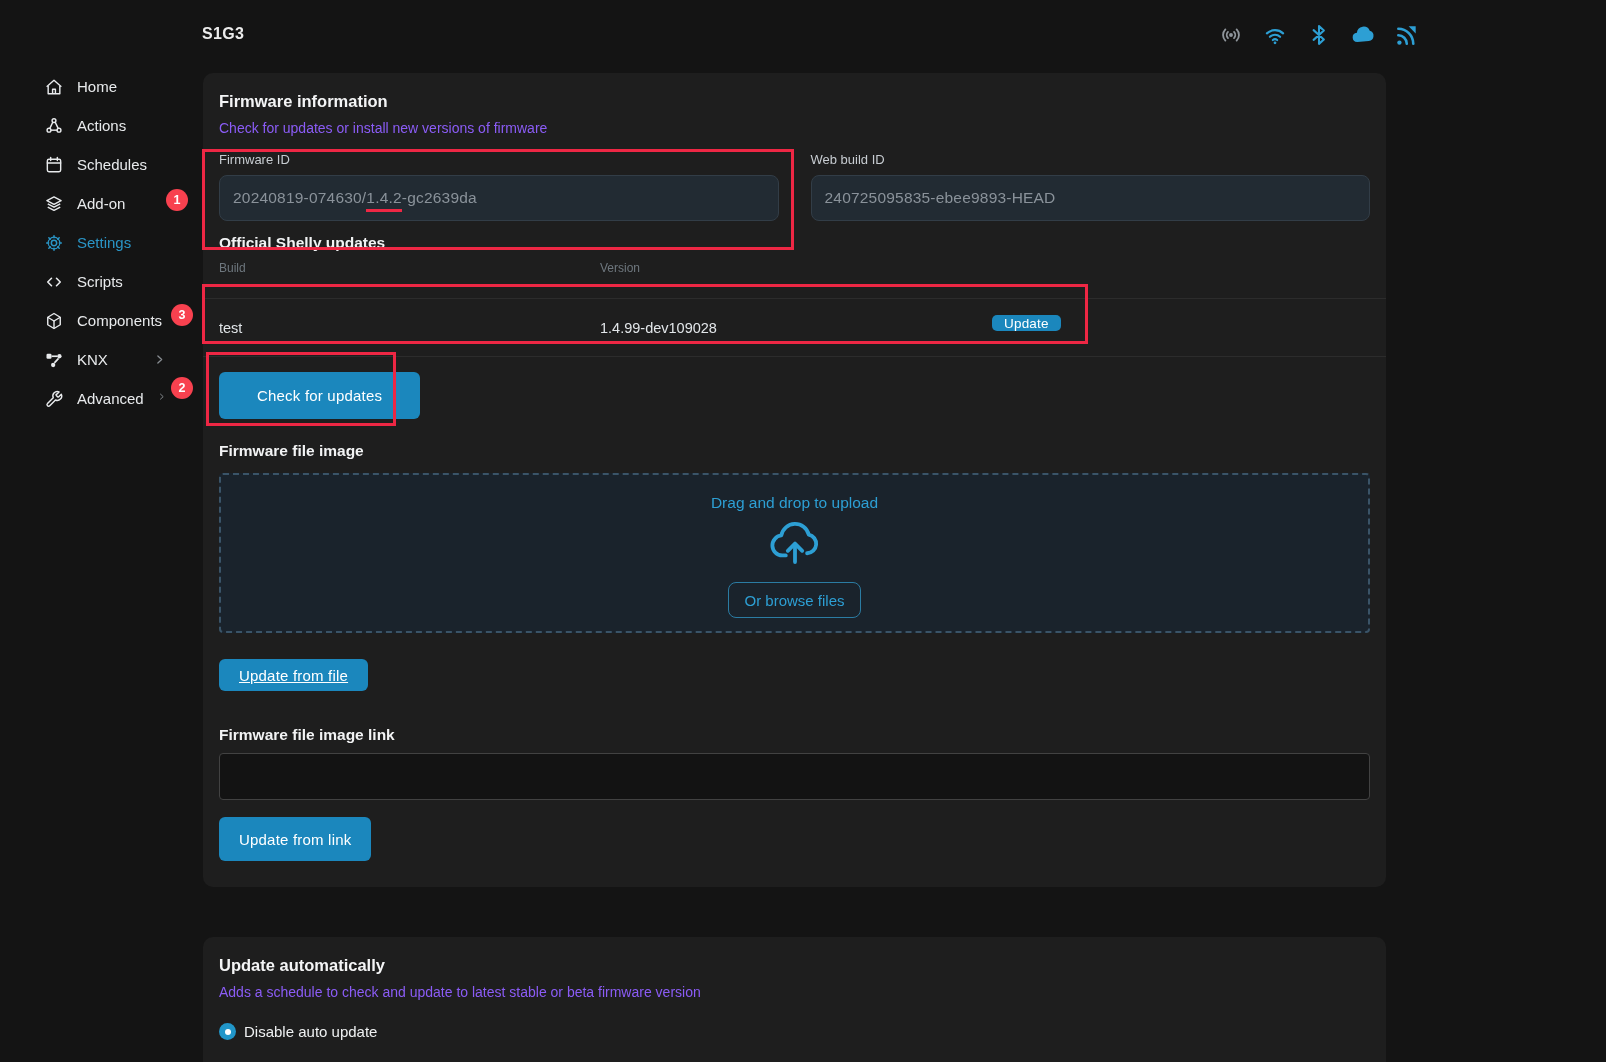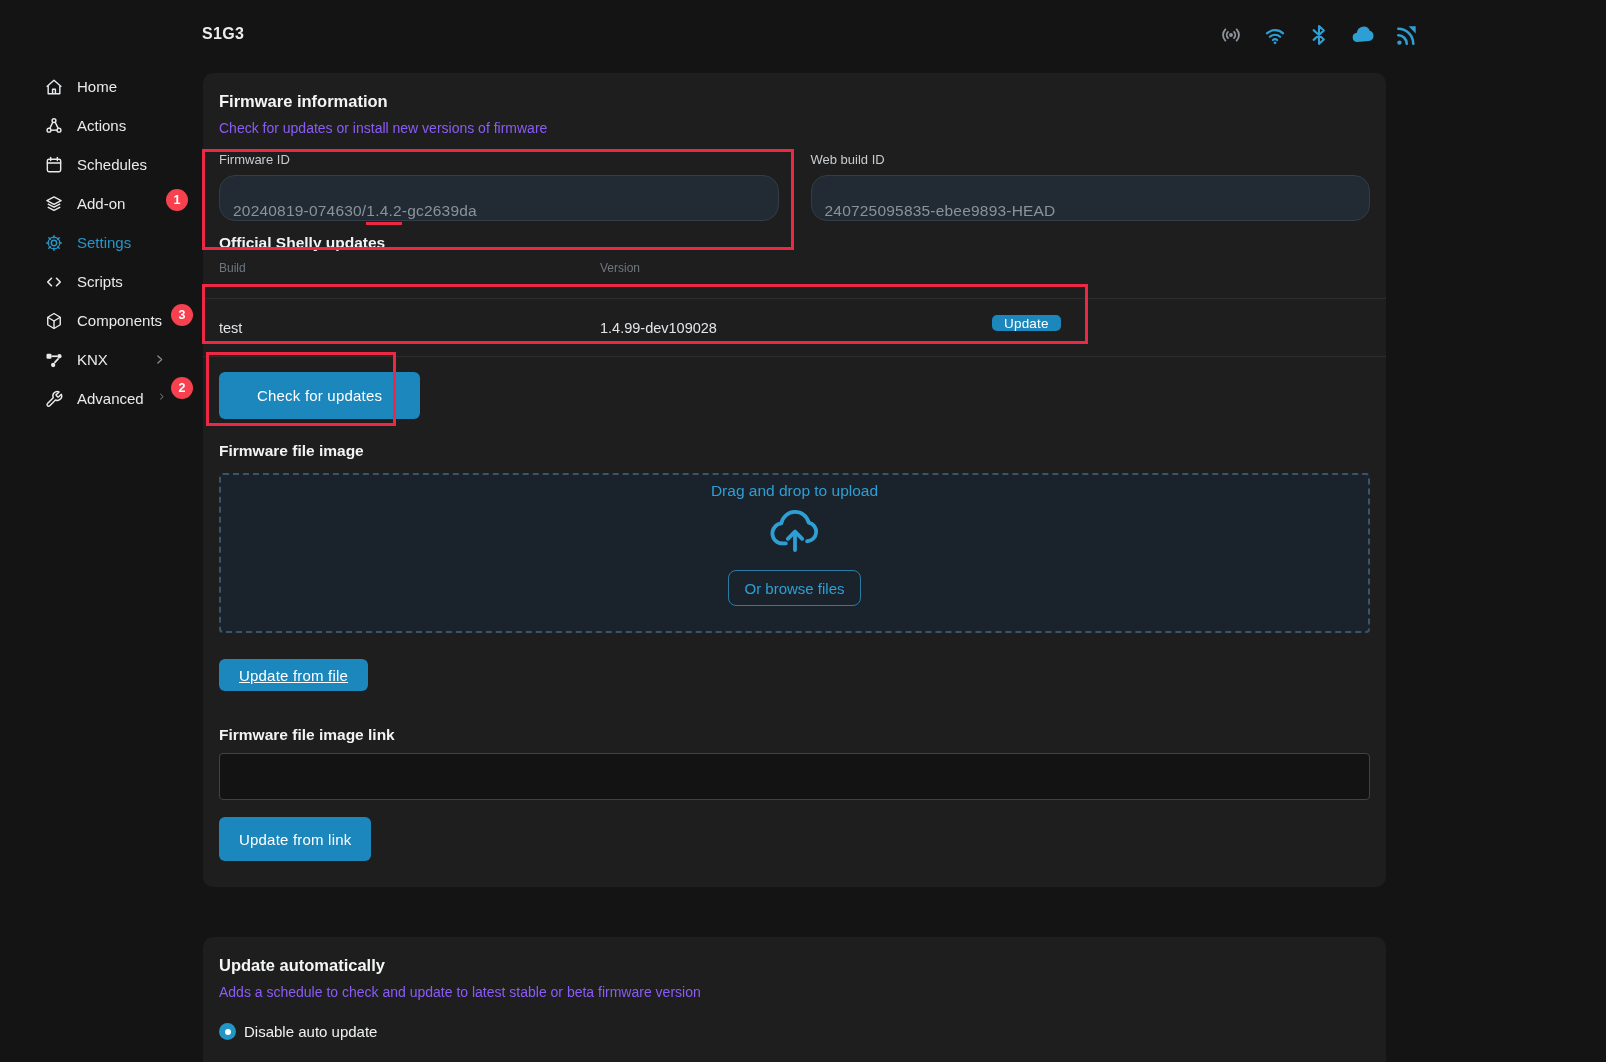--- a/index.html
+++ b/index.html
@@ -22,41 +22,41 @@
   
   .card { position:absolute; left:203px; width:1183px; background:#1e1e1e; border-radius:10px; padding:18px 16px 26px 16px; }
   .card.fw { top:73px; min-height:810px; }
   .card.auto { top:937px; height:200px; }
   .card-title { font-size:16.5px; font-weight:bold; color:#f4f5f6; line-height:20px; }
   .card-sub { margin-top:8px; font-size:14px; line-height:18px; color:#8b5cf6; }
   
   .fields { margin-top:15px; display:grid; grid-template-columns:1fr 1fr; gap:32px; }
   .f-label { font-size:13px; line-height:16px; color:#c7ccd1; }
   .f-input {
-    margin-top:7px; height:46px; border-radius:16px;
+    margin-top:7px; height:46px; border-radius:8px;
     background:#222b33; border:1px solid #323d47;
-    display:flex; align-items:flex-end; padding:0 13px;
+    display:flex; align-items:center; padding:0 13px;
     font-size:15.5px; color:#8a929a; letter-spacing:.2px;
   }
   .fw-highlight { border-bottom:3px solid #ee2744; padding-bottom:3px; }
   .official-heading { margin-top:12px; font-size:15.5px; font-weight:bold; color:#f2f3f4; line-height:20px; }
   
   .tbl-head { margin-top:2px; display:grid; grid-template-columns:381px 1fr; padding:6px 0 23px 0;
     font-size:12px; color:#6e777e; border-bottom:1px solid #2c2c2c; margin-left:-16px; margin-right:-16px; padding-left:16px; padding-right:16px; }
   .tbl-row { position:relative; height:58px; display:grid; grid-template-columns:381px 1fr; align-items:center;
     font-size:14.5px; color:#e2e6e9; border-bottom:1px solid #2c2c2c; margin-left:-16px; margin-right:-16px; padding-left:16px; padding-right:16px; }
   .btn { background:#1b87bd; color:#fff; border:none; border-radius:6px; cursor:pointer;
     font-family:"Liberation Sans", sans-serif; font-size:15px; font-weight:500; letter-spacing:.2px; }
   .btn-update-row { position:absolute; left:789px; top:16px; height:16px; padding:0 12px; font-size:13.5px; border-radius:5px; }
   .btn-check { margin-top:15px; height:47px; padding:0 38px; display:block; }
   .section-heading { margin-top:22px; font-size:15.5px; font-weight:bold; color:#f2f3f4; line-height:20px; }
   .section-heading.link-h { margin-top:34px; }
   
   .dropzone { margin-top:12px; height:160px; border:2px dashed #3a5468; border-radius:4px; background:#1a232c;
-    display:flex; flex-direction:column; align-items:center; padding-top:6px; }
+    display:flex; flex-direction:column; align-items:center; padding-top:18px; }
   .dz-text { font-size:15.5px; color:#2d9fd4; line-height:19px; }
   .dz-icon { width:56px; height:46px; margin-top:6px; }
   .btn-browse { margin-top:18px; height:36px; padding:0 15px; background:transparent; border:1px solid #2b7ca3;
     border-radius:8px; color:#2d9fd4; font-size:15px; cursor:pointer; font-family:"Liberation Sans", sans-serif; }
   .btn-file { margin-top:26px; height:32px; padding:0 20px; display:block;text-decoration:underline; }
   .link-input { margin-top:8px; width:100%; height:47px; background:#131313; border:1px solid #424242; border-radius:4px;
     color:#e6e6e6; font-size:15px; padding:0 14px; outline:none; font-family:"Liberation Sans", sans-serif; }
   .btn-link { margin-top:17px; height:44px; padding:0 20px; display:block; }
   
   .radio-row { margin-top:22px; display:flex; align-items:center; gap:8px; cursor:pointer; }

